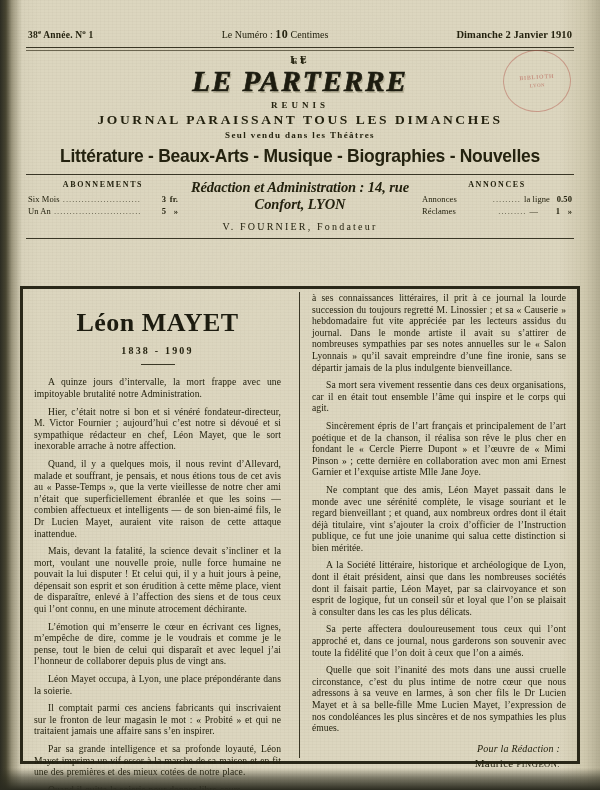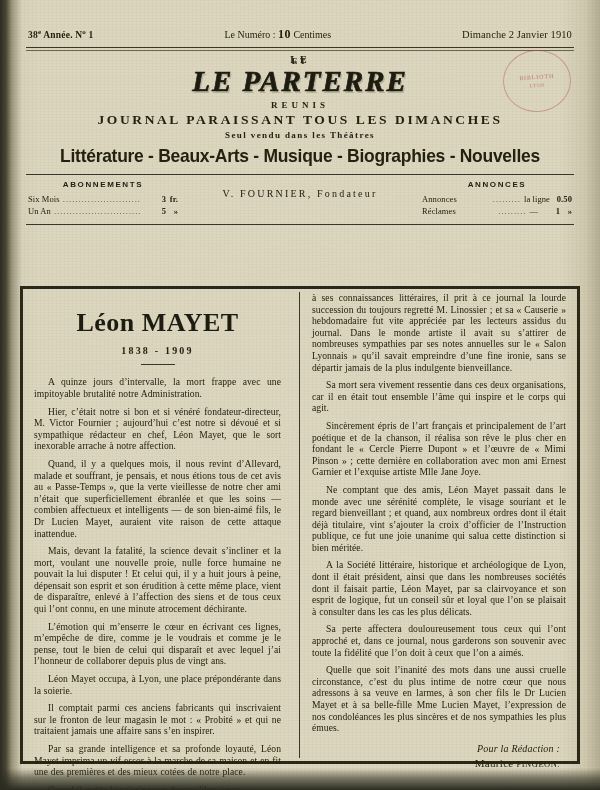--- a/index.html
+++ b/index.html
@@ -35,21 +35,21 @@
 
   
   .topline{
     display:flex;align-items:baseline;justify-content:space-between;
     padding:27px 4px 0 4px;
     font-family:"Liberation Serif", serif;
   }
   .topline .tl-left{font-size:9.5px;font-weight:bold;letter-spacing:.2px;}
   .topline .tl-mid{font-size:10px;}
   .topline .tl-mid b{font-size:12px;letter-spacing:.4px;}
-  .topline .tl-right{font-size:10.5px;font-weight:normal;letter-spacing:.1px;}
+  .topline .tl-right{font-size:10.5px;font-weight:bold;letter-spacing:.1px;}
   .sup{font-size:7px;vertical-align:super;}
 
   .rule-d{margin:5px 2px 0 2px;border-top:1.3px solid #3a3726;}
   .rule-d2{margin:2px 2px 0 2px;border-top:.7px solid #6b6550;}
 
   
   .masthead{text-align:center;position:relative;}
   .m-le{
     font-family:"Liberation Serif", serif;
     font-size:10px;font-weight:bold;letter-spacing:3px;
@@ -107,21 +107,21 @@
   .stamp i{font-style:normal;display:block;}
   .stamp .s2{font-size:5px;letter-spacing:.3px;}
 
   
   .rule-top2{margin:7px 2px 0 2px;border-top:1.2px solid #3a3726;}
   .infobar{display:flex;align-items:flex-start;padding:5px 4px 0 4px;}
   .ib-left{width:150px;}
   .ib-mid{flex:1;text-align:center;}
   .ib-right{width:150px;text-align:right;}
   .ib-head{
-    font-family:Liberation Sans, sans-serif;
+    font-family:Liberation Serif, serif;
     font-size:8px;font-weight:bold;letter-spacing:1.6px;text-align:center;
     margin-bottom:4px;
   }
   .ib-row{
     font-size:8.5px;display:flex;justify-content:flex-start;
     letter-spacing:.1px;line-height:1.45;
   }
   .ib-row .dots{flex:1;overflow:hidden;white-space:nowrap;margin:0 3px;color:#4b4734;letter-spacing:1px;}
   .ib-row .val{font-weight:bold;min-width:22px;text-align:right;}
   .ib-row .unit{min-width:12px;text-align:right;font-weight:bold;}
@@ -232,20 +232,21 @@
         </div>
         <div class="ib-row">
           <span>Un An</span>
           <span class="dots">..............................</span>
           <span class="val">5</span>
           <span class="unit">»</span>
         </div>
       </div>
 
       <div class="ib-mid">
+        <div class="ib-addr">Rédaction et Administration : 14, rue Confort, LYON</div>
         <div class="ib-fond">V. FOURNIER, Fondateur</div>
       </div>
 
       <div class="ib-right">
         <div class="ib-head">ANNONCES</div>
         <div class="ib-row">
           <span>Annonces</span>
           <span class="dots">.........</span>
           <span>la ligne</span>
           <span class="val">0.50</span>

